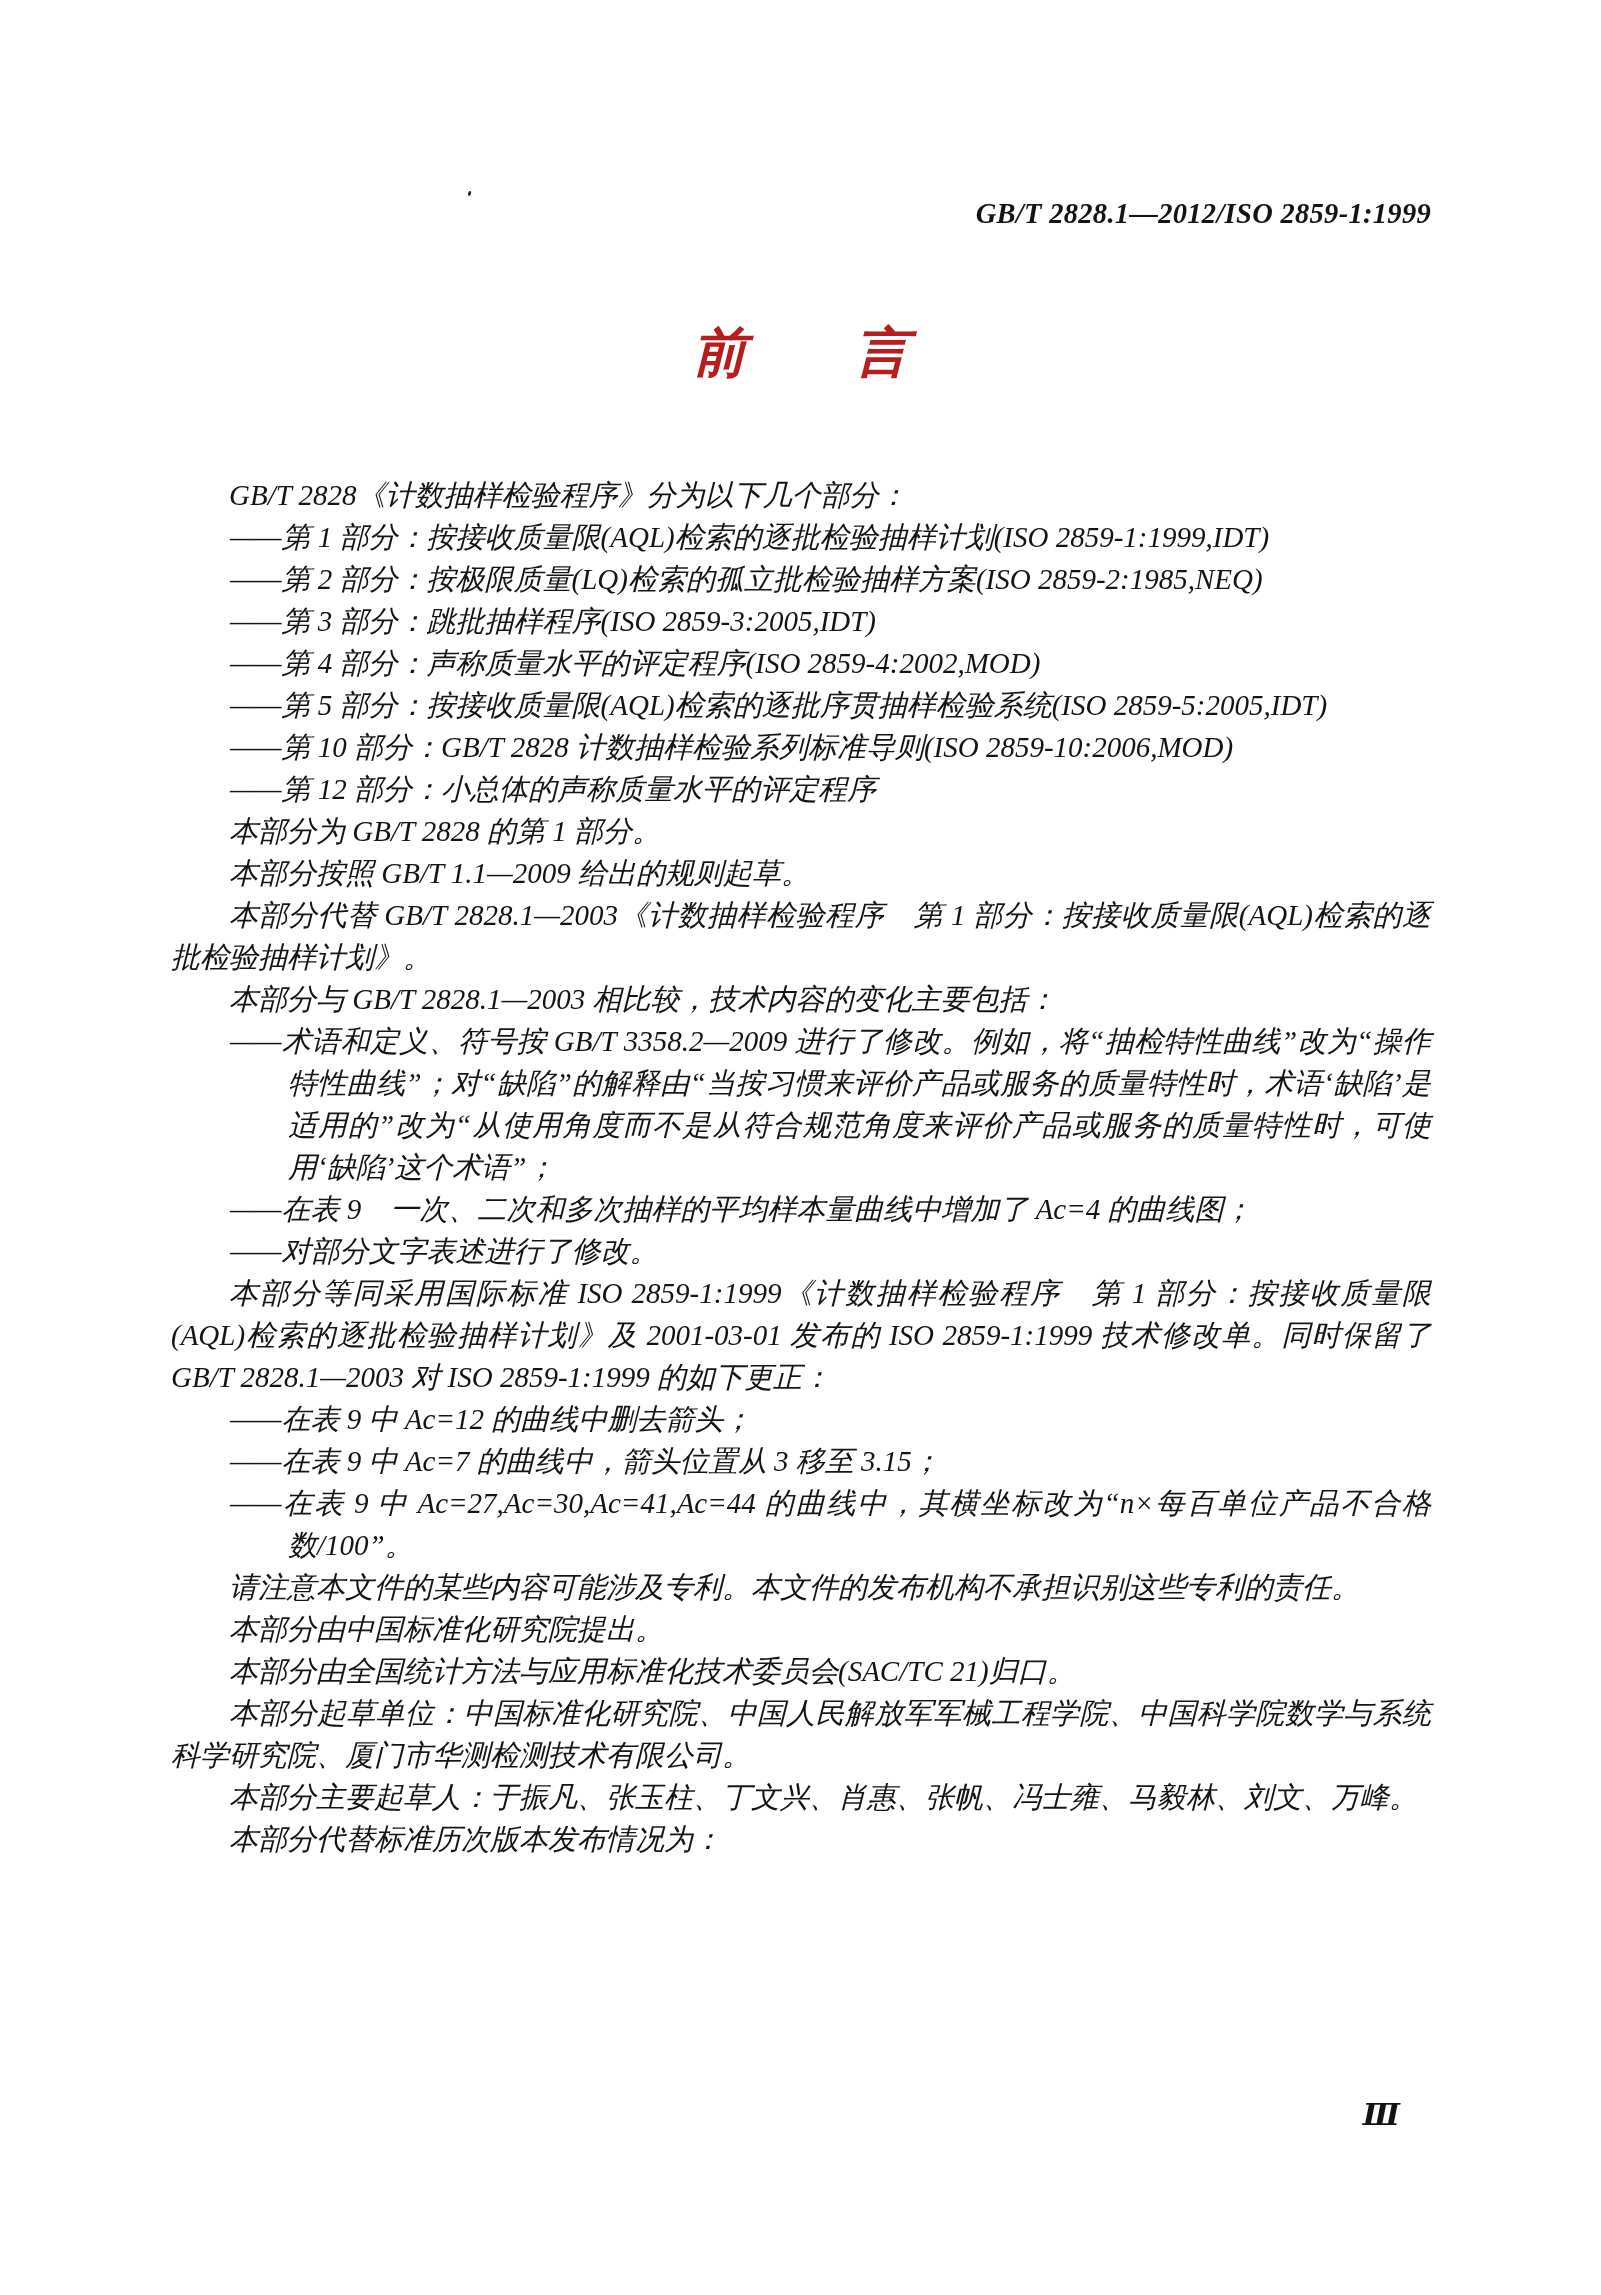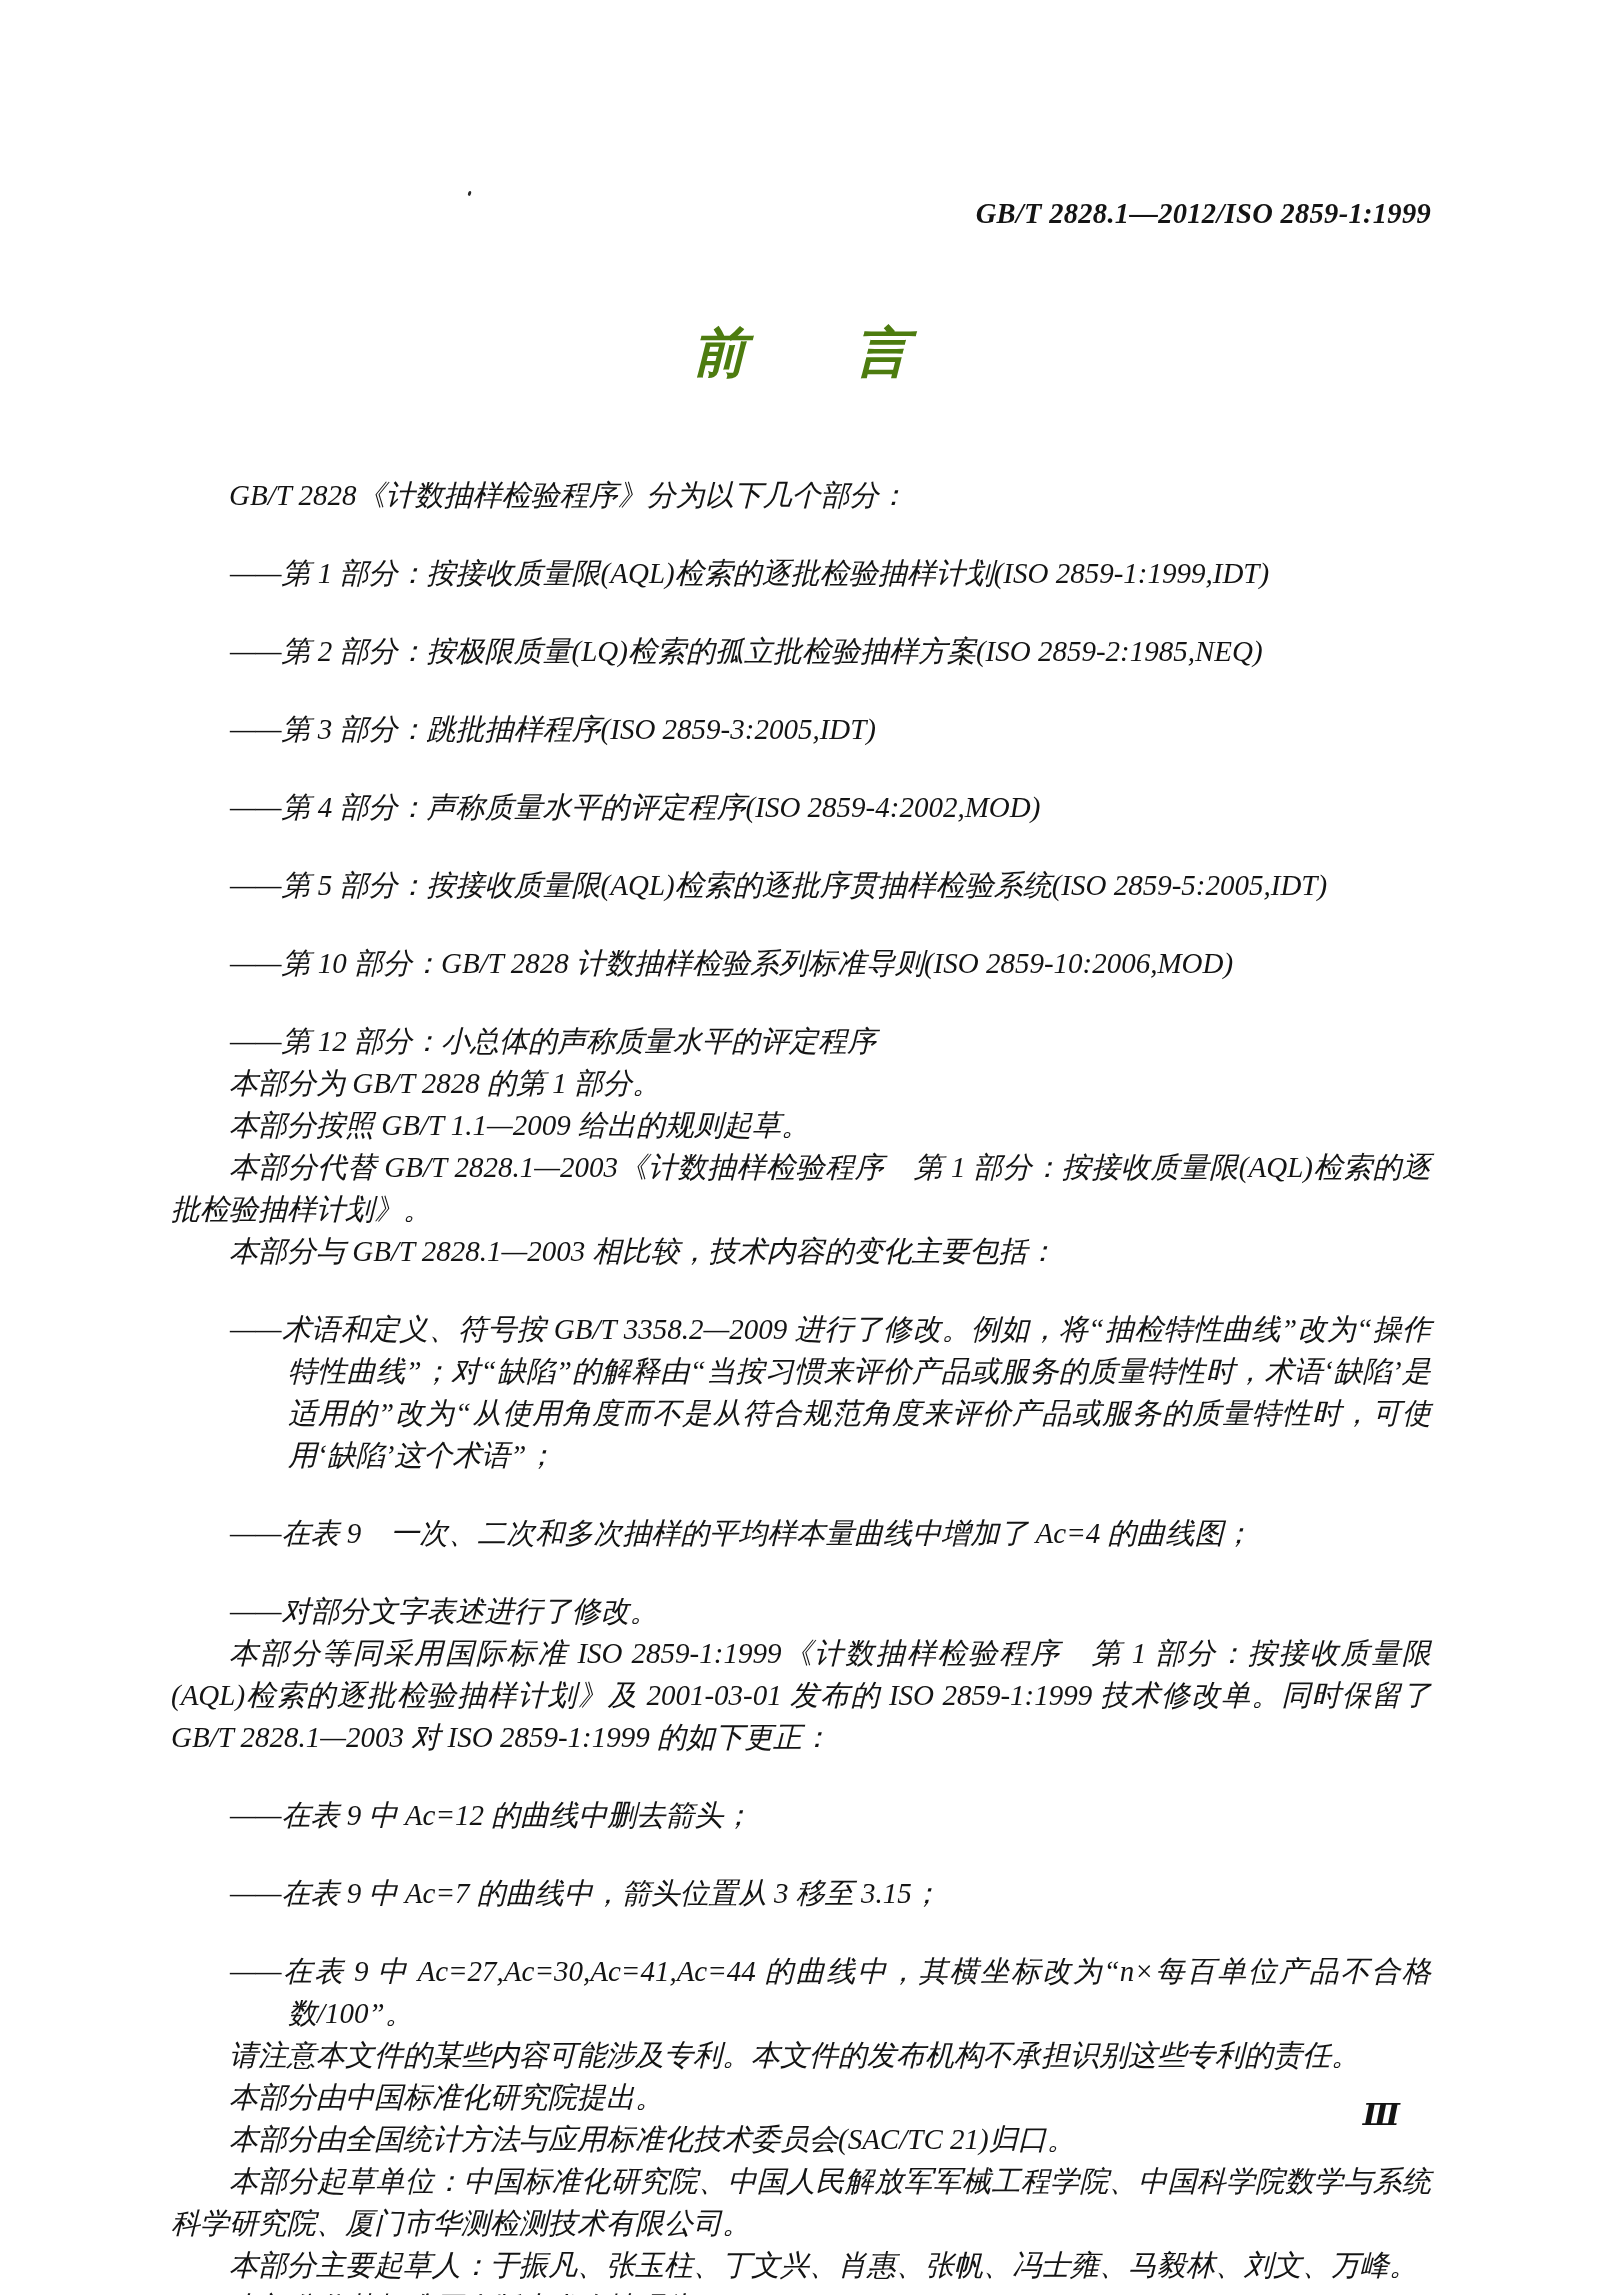--- a/index.html
+++ b/index.html
@@ -30,34 +30,34 @@
   .doc-title {
     position: absolute;
     top: 322px;
     left: 0;
     width: 100%;
     text-align: center;
     font-family: "Liberation Sans", "DejaVu Sans", sans-serif;
     font-weight: bold;
     font-size: 54px;
     line-height: 60px;
-    color: #4d7c0f;
+    color: #b91c1c;
   }
   .body-text {
     position: absolute;
     top: 474px;
     left: 171px;
     width: 1260px;
     font-size: 29px;
     line-height: 42px;
     text-align: justify;
   }
   .para { margin: 0; }
   .para.plain { text-indent: 58px; }
-  .para.dash  { padding-left: 117px; text-indent: -58px; margin-top: 36px; }
+  .para.dash  { padding-left: 117px; text-indent: -58px; }
   .page-number {
     position: absolute;
     top: 2099px;
     right: 201px;
     font-size: 30.5px;
     line-height: 33px;
     font-weight: bold;
   }
   .speck {
     position: absolute;

